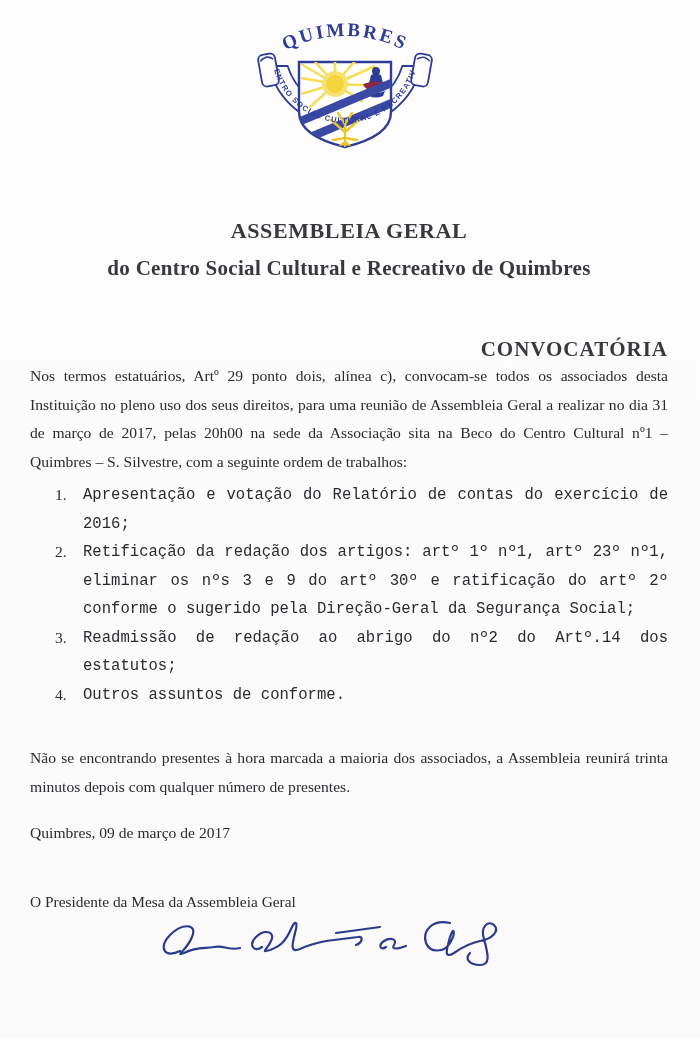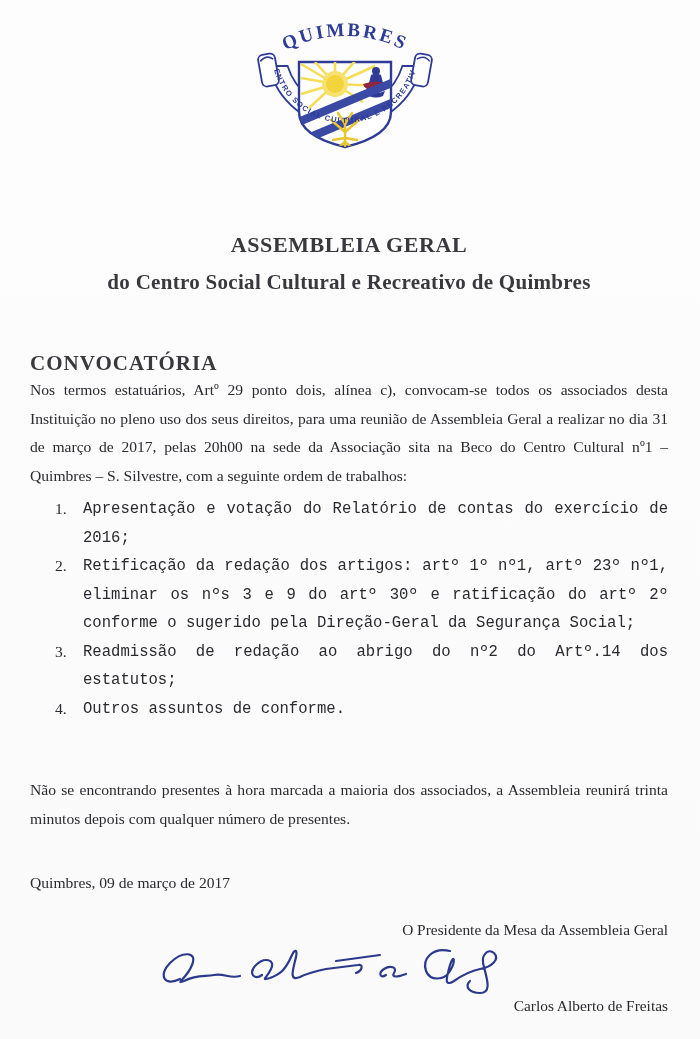--- a/index.html
+++ b/index.html
@@ -13,59 +13,59 @@
     position: relative;
     width: 700px; height: 1039px;
     padding: 14px 32px 0 30px;
     background: linear-gradient(180deg, #fdfdfe 0%, #fbfbfc 60%, #fafafb 100%);
   }
   .crest-wrap { text-align: center; }
   .crest-wrap svg { display: inline-block; }
 
   .title-block { text-align: center; }
   .main-title {
-    margin-top: 62px;
+    margin-top: 48px;
     font-size: 22px; font-weight: bold; color: #38383d;
     letter-spacing: 0.6px;
   }
   .sub-title {
     margin-top: 12px;
     font-size: 21px; font-weight: bold; color: #38383d;
     letter-spacing: 0.3px;
   }
   .section-title {
     margin-top: 56px;
     font-size: 21px; font-weight: bold; color: #38383d;
     letter-spacing: 1px;
-    text-align: left;
+    text-align: right;
   }
 
   .intro {
     font-size: 15.6px; line-height: 1.83;
     text-align: justify;
     color: #2a2a2f;
   }
 
   .agenda { margin-top: 5px; padding-left: 25px; }
   .agenda-item { display: flex; font-size: 15.6px; line-height: 1.83; color: #2a2a2f; }
   .agenda-num { flex: 0 0 20px; text-align: left; }
   .agenda-text { flex: 1; text-align: justify; padding-left: 8px; font-family: Liberation Mono, monospace; }
 
   .quorum {
-    margin-top: 53px;
+    margin-top: 35px;
     font-size: 15.6px; line-height: 1.83;
     text-align: justify;
     color: #2a2a2f;
   }
   .dateline {
-    margin-top: 41px;
+    margin-top: 23px;
     font-size: 15.6px; color: #2a2a2f;
   }
 
-  .sig-block { margin-top: 29px; text-align: right; }
+  .sig-block { margin-top: 51px; text-align: left; }
   .sig-role { font-size: 15.4px; color: #2a2a2f; }
   .sig-scrawl { margin-top: 2px; margin-left: 120px; text-align: left; height: 56px; }
   .sig-name { font-size: 15.4px; color: #2a2a2f; margin-top: 0px; }
 </style>
 </head>
 <body>
 
 <div class="page">
 
   <div class="crest-wrap">
@@ -184,16 +184,15 @@
       <svg width="360" height="56" viewBox="0 0 360 56">
         <g fill="none" stroke="#2c3a8c" stroke-width="2.2" stroke-linecap="round">
           <path d="M 30,38 C 14,46 8,34 20,22 C 32,10 48,10 42,24 C 37,37 24,44 34,40 C 48,33 55,36 64,34 C 74,32 80,38 90,35"></path>
           <path d="M 112,34 C 104,40 98,32 106,24 C 114,16 126,18 121,28 C 117,37 110,40 120,37 C 130,33 135,30 142,14 C 146,6 148,10 145,20 C 142,32 140,40 150,36 C 158,32 166,30 176,28 L 208,24 C 214,23 212,30 206,32"></path>
           <path d="M 186,20 L 230,14"></path>
           <path d="M 236,34 C 230,38 228,32 234,28 C 240,24 248,26 244,32 C 241,37 248,36 256,33"></path>
           <path d="M 300,10 C 282,6 272,18 276,30 C 280,40 294,40 300,30 C 306,20 304,12 300,24 C 296,38 294,46 304,40 C 314,33 320,30 330,28 C 342,26 350,18 344,12 C 338,7 330,14 334,26 C 337,38 342,52 330,52 C 320,52 314,46 320,40"></path>
         </g>
       </svg>
     </div>
-    <div class="sig-name">Carlos Alberto de Freitas</div>
   </div>
 
 </div>
 
 </body></html>

